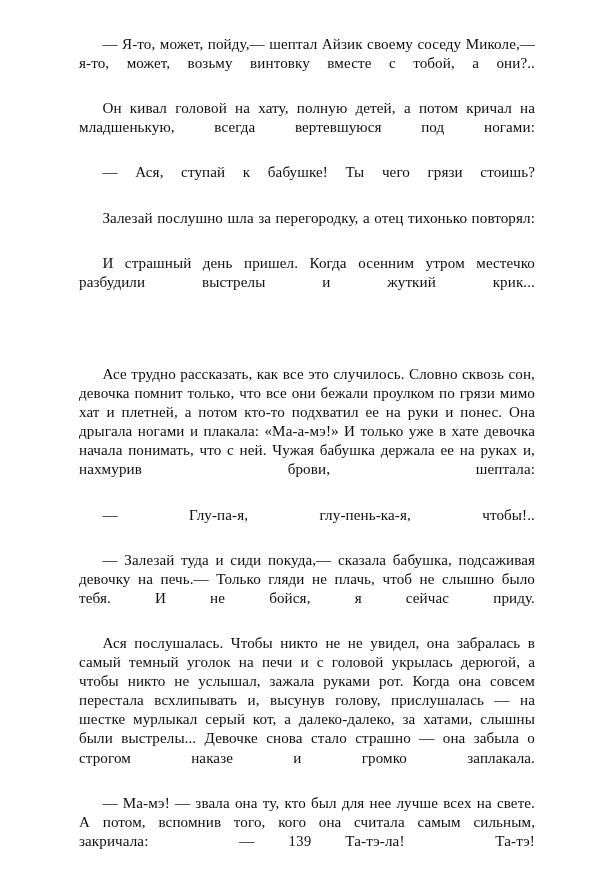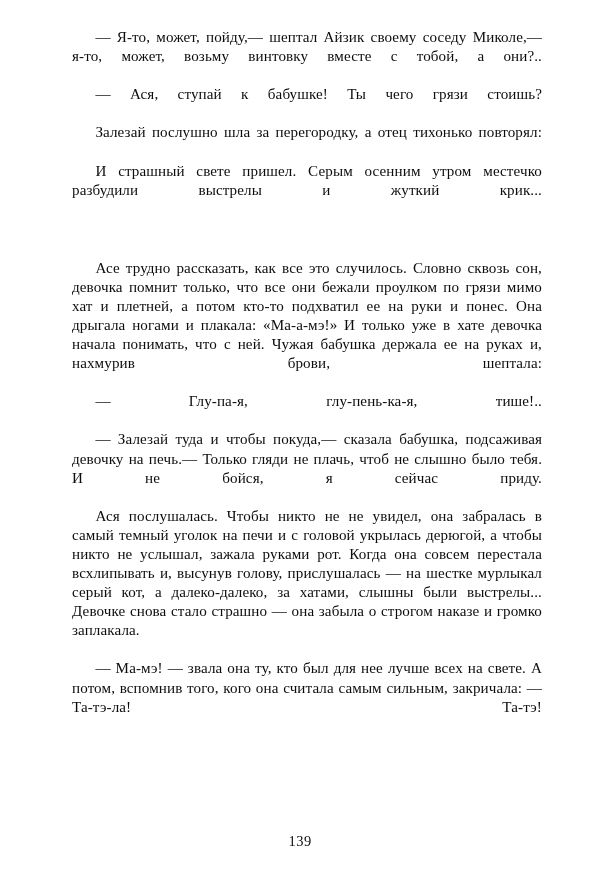--- a/index.html
+++ b/index.html
@@ -23,21 +23,21 @@
   }
   .block {
     text-align: justify;
     font-size: 15.1px;
     line-height: 1.265;
     letter-spacing: 0.1px;
     word-spacing: 0.4px;
     hyphens: manual;
   }
   .block p {
-    margin: 0;
+    margin: 7px;
     text-indent: 1.55em;
     text-align: justify;
   }
   .gap {
     height: 40px;
   }
   .page-number {
     position: absolute;
     left: 0;
     right: 0;
@@ -54,31 +54,32 @@
     width: 100%;
   }
 </style>
 </head>
 <body>
 
 <div class="page">
 
   <div class="block">
     <p>— Я-то, может, пойду,— шептал Айзик своему соседу Миколе,— я-то, может, возьму винтовку вместе с тобой, а они?..</p>
+    <p>Он кивал головой на хату, полную детей, а потом кричал на младшенькую, всегда вертевшуюся под ногами:</p>
     <p>— Ася, ступай к бабушке! Ты чего грязи стоишь?</p>
     <p>Залезай послушно шла за перегородку, а отец тихонько повторял:</p>
-    <p>И страшный свете пришел. Серым осенним утром местечко разбудили выстрелы и жуткий крик...</p>
+    <p>И страшный день пришел. Когда осенним утром местечко разбудили выстрелы и жуткий крик...</p>
   </div>
 
   <div class="gap"></div>
 
   <div class="block">
     <p>Асе трудно рассказать, как все это случилось. Словно сквозь сон, девочка помнит только, что все они бежали проулком по грязи мимо хат и плетней, а потом кто-то подхватил ее на руки и понес. Она дрыгала ногами и плакала: «Ма-а-мэ!» И только уже в хате девочка начала понимать, что с ней. Чужая бабушка держала ее на руках и, нахмурив брови, шептала:</p>
-    <p>— Глу-па-я, глу-пень-ка-я, тише!..</p>
-    <p>— Залезай туда и чтобы покуда,— сказала бабушка, подсаживая девочку на печь.— Только гляди не плачь, чтоб не слышно было тебя. И не бойся, я сейчас приду.</p>
+    <p>— Глу-па-я, глу-пень-ка-я, чтобы!..</p>
+    <p>— Залезай туда и сиди покуда,— сказала бабушка, подсаживая девочку на печь.— Только гляди не плачь, чтоб не слышно было тебя. И не бойся, я сейчас приду.</p>
     <p>Ася послушалась. Чтобы никто не не увидел, она забралась в самый темный уголок на печи и с головой укрылась дерюгой, а чтобы никто не услышал, зажала руками рот. Когда она совсем перестала всхлипывать и, высунув голову, прислушалась — на шестке мурлыкал серый кот, а далеко-далеко, за хатами, слышны были выстрелы... Девочке снова стало страшно — она забыла о строгом наказе и громко заплакала.</p>
     <p>— Ма-мэ! — звала она ту, кто был для нее лучше всех на свете. А потом, вспомнив того, кого она считала самым сильным, закричала: — Та-тэ-ла! Та-тэ!</p>
 
   </div>
 
   <div class="page-number">139</div>
 
 </div>
 
 </body></html>

